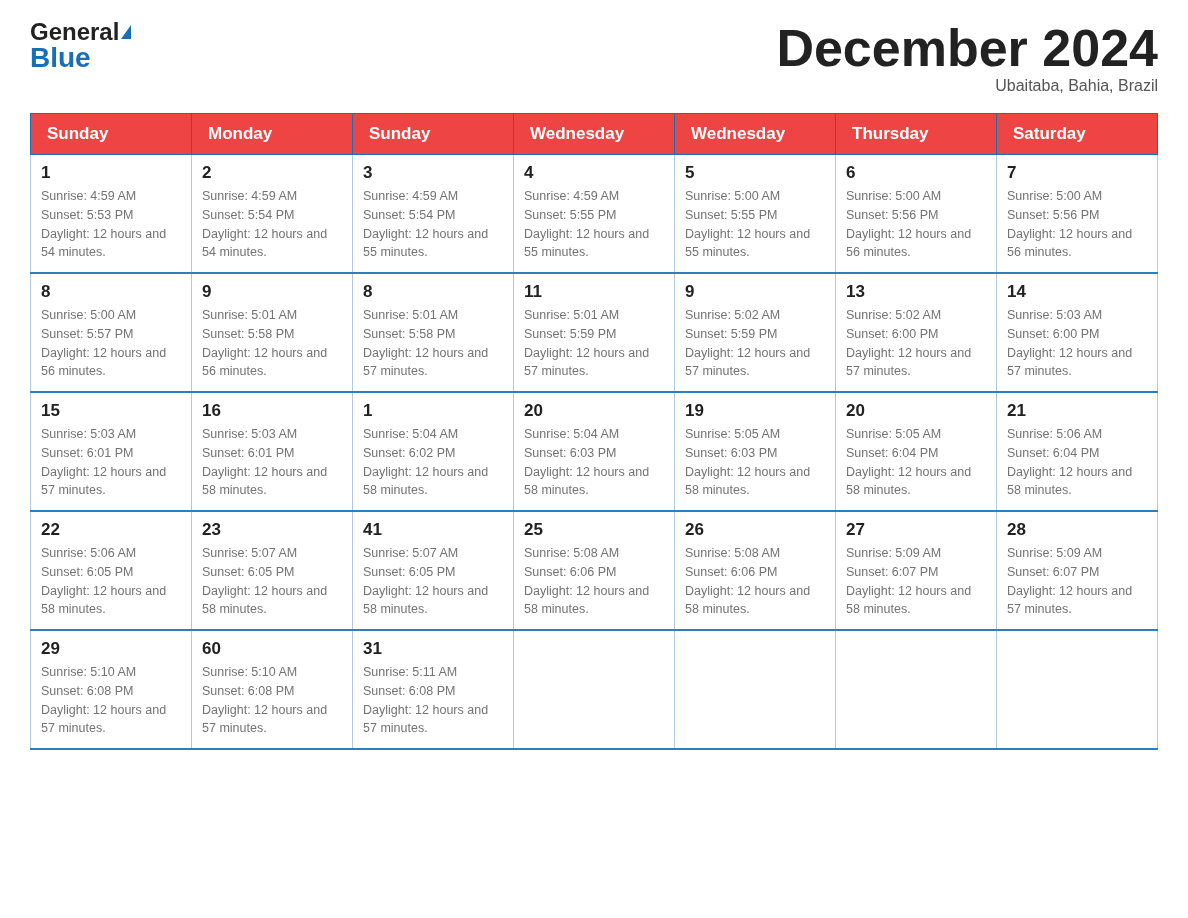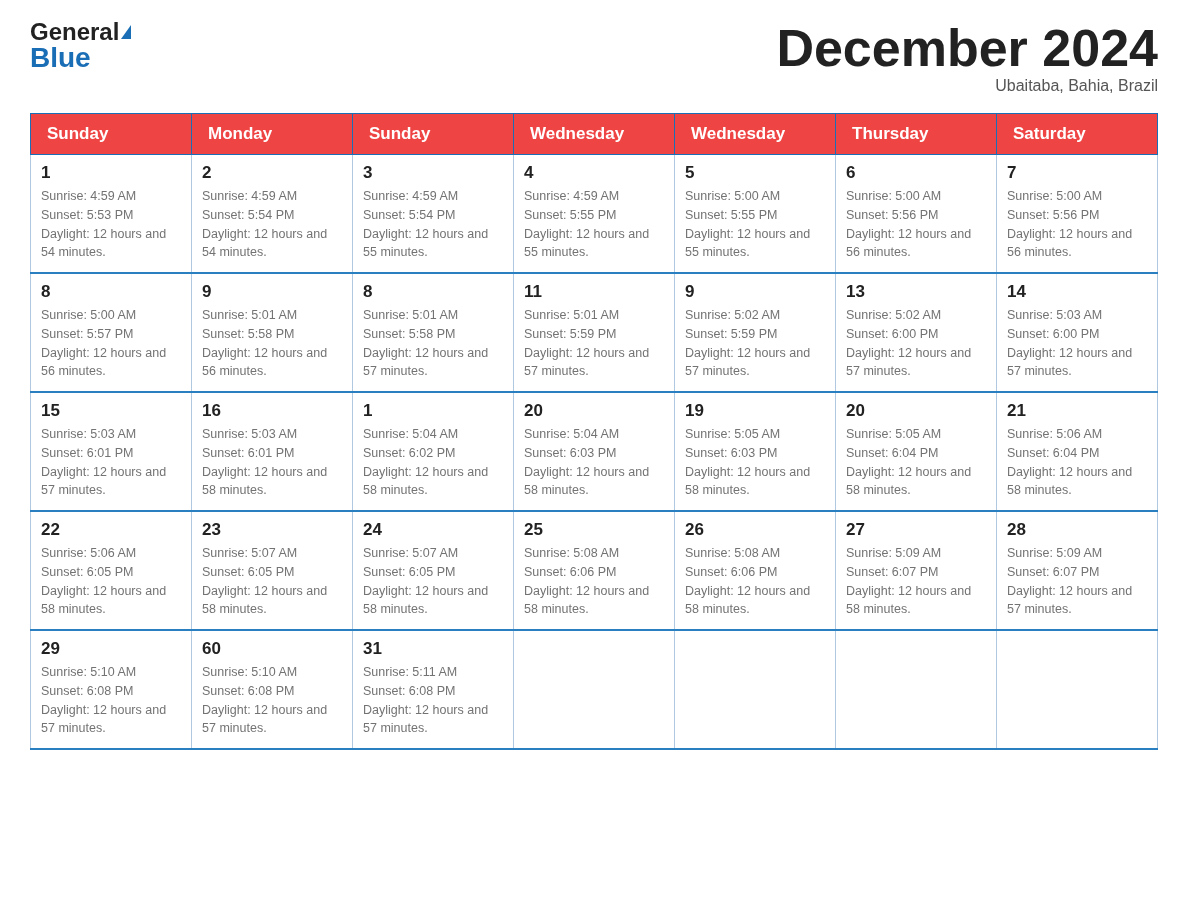--- a/index.html
+++ b/index.html
@@ -220,21 +220,21 @@
       <tr>
         <td>
           <span class="day-num">22</span>
         <div class="day-info">Sunrise: 5:06 AM<br>Sunset: 6:05 PM<br>Daylight: 12 hours and 58 minutes.</div>
         </td>
         <td>
           <span class="day-num">23</span>
         <div class="day-info">Sunrise: 5:07 AM<br>Sunset: 6:05 PM<br>Daylight: 12 hours and 58 minutes.</div>
         </td>
         <td>
-          <span class="day-num">24</span>
+          <span class="day-num">41</span>
         <div class="day-info">Sunrise: 5:07 AM<br>Sunset: 6:05 PM<br>Daylight: 12 hours and 58 minutes.</div>
         </td>
         <td>
           <span class="day-num">25</span>
         <div class="day-info">Sunrise: 5:08 AM<br>Sunset: 6:06 PM<br>Daylight: 12 hours and 58 minutes.</div>
         </td>
         <td>
           <span class="day-num">26</span>
         <div class="day-info">Sunrise: 5:08 AM<br>Sunset: 6:06 PM<br>Daylight: 12 hours and 58 minutes.</div>
         </td>

